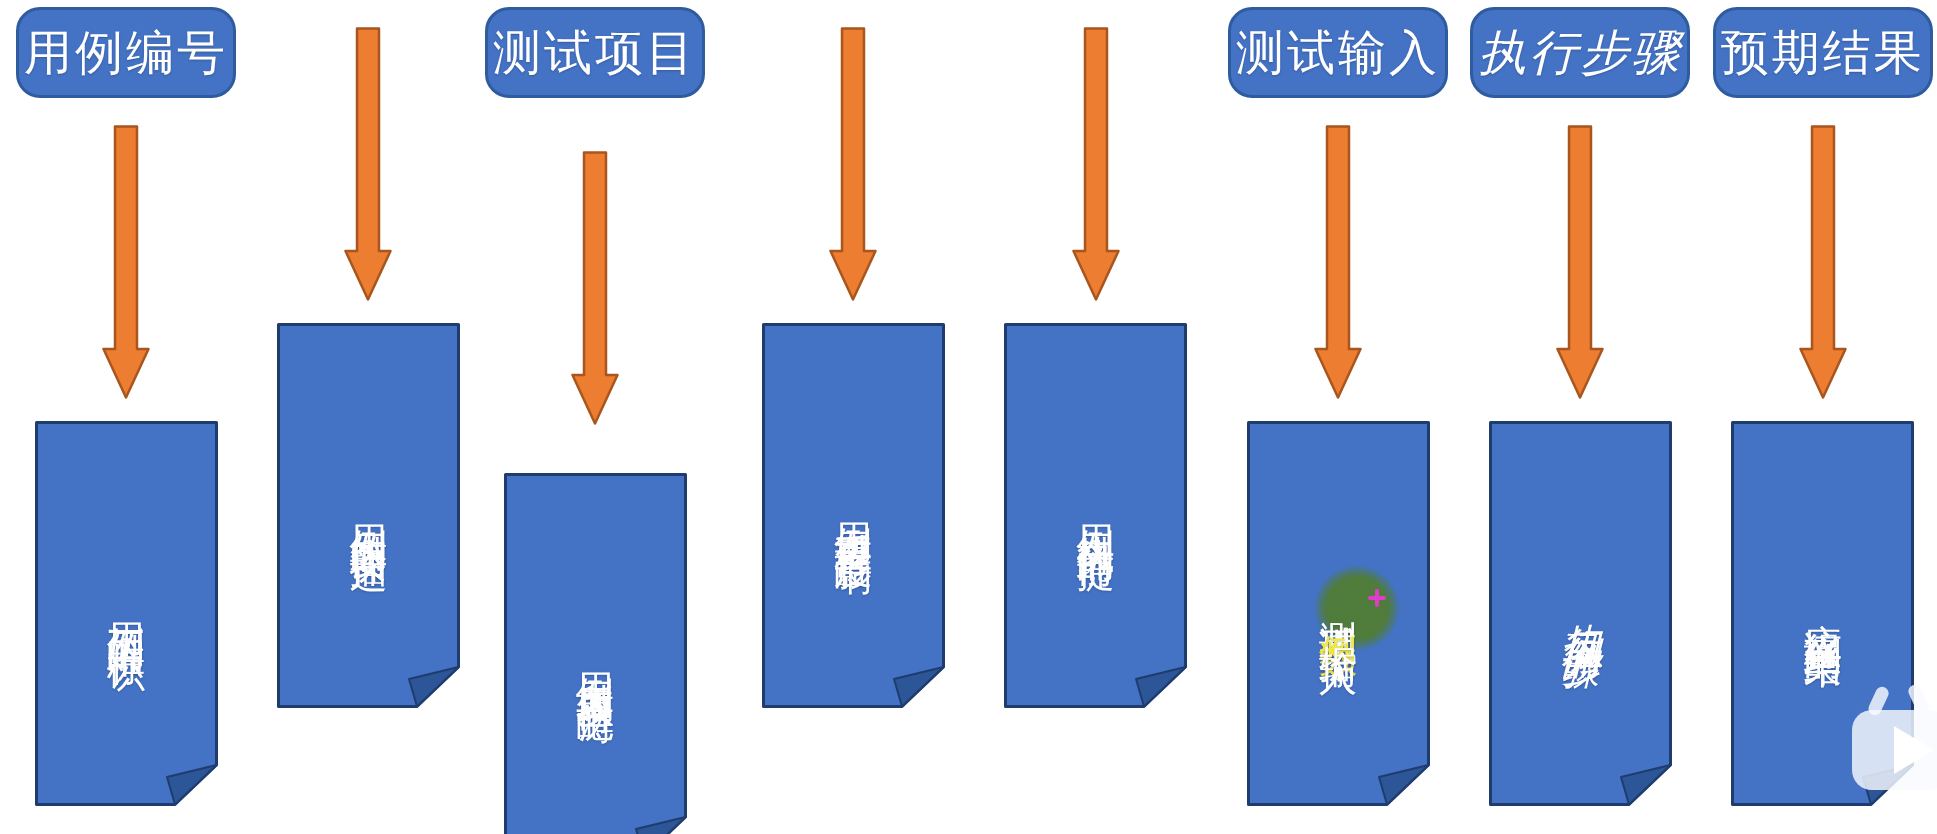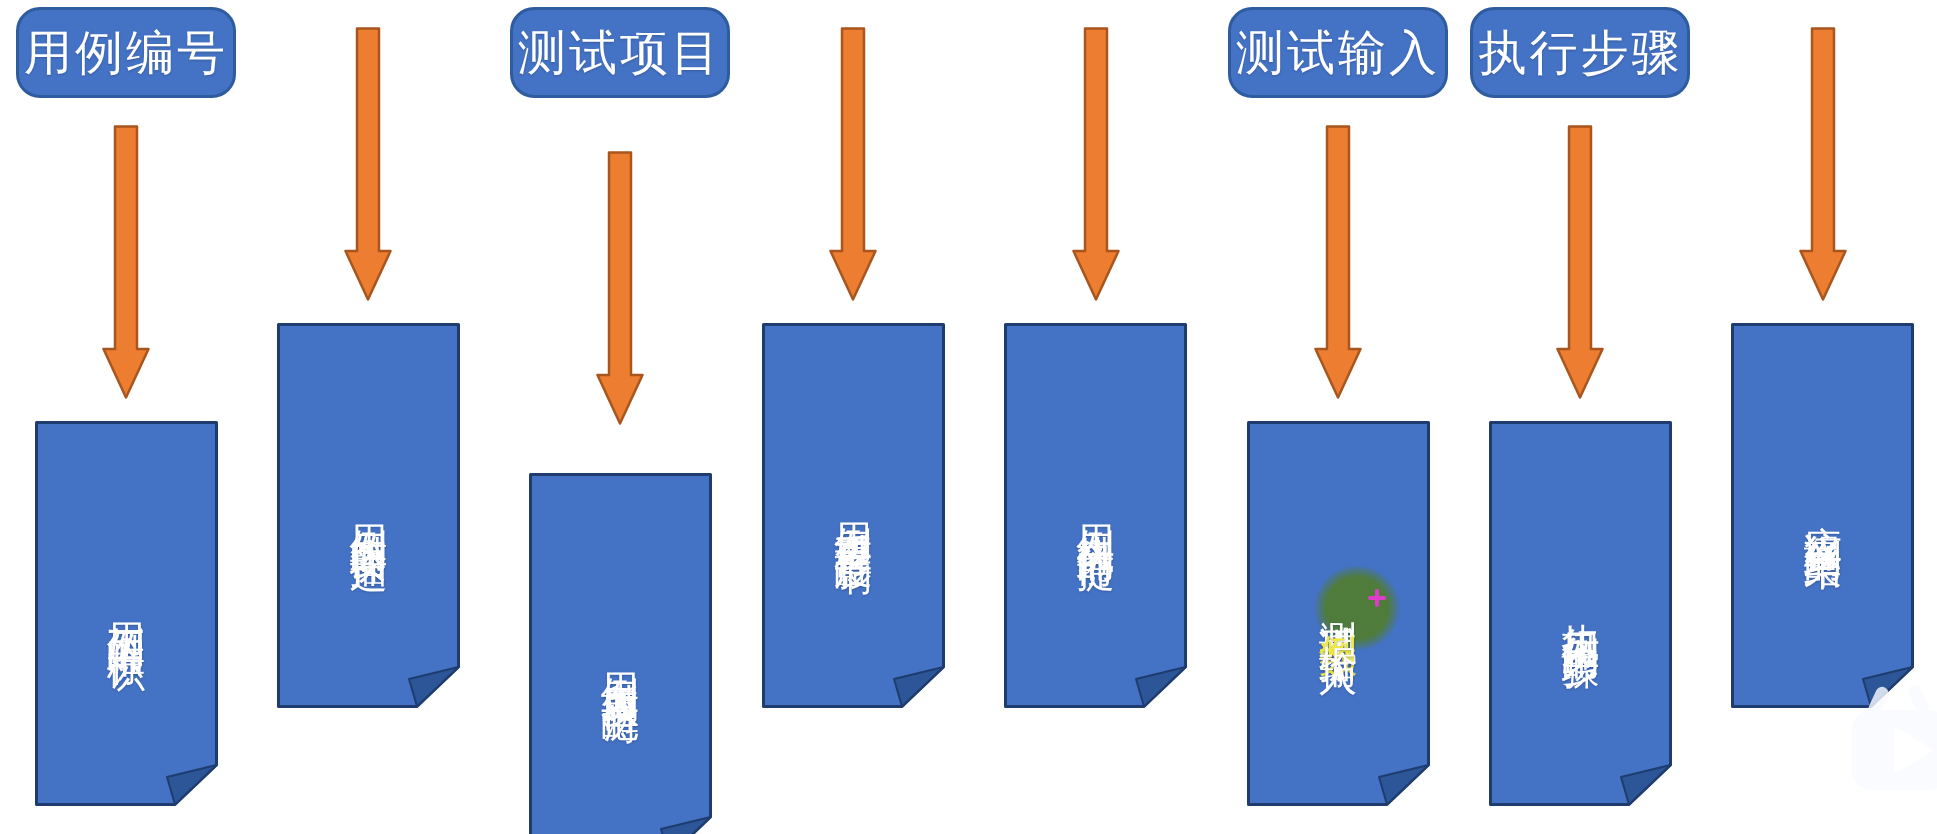--- a/index.html
+++ b/index.html
@@ -178,21 +178,21 @@
         <polygon points="140,383.5 181.5,344 132,356" fill="var(--note-fold)" stroke="var(--note-border)" stroke-width="2" stroke-linejoin="round"></polygon>
       </svg>
       <div class="note-text">
         <span class="seg-a">用例的简要描述</span>
           <span class="seg-hl"></span>
           <span class="seg-b"></span>
       </div>
     </div>
   </div>
 
-  <div class="column" style="left: 499px; gap: 26px;">
+  <div class="column" style="left: 474px; gap: 26px;">
     <div class="header-box">
       <span class="header-label">测试项目</span>
     </div>
     <svg class="arrow" width="48" height="274" viewBox="0 0 48 274">
       <polygon points="13,1.5 35,1.5 35,224 46.5,224 24,272.5 1.5,224 13,224" fill="var(--arrow-fill)" stroke="var(--arrow-border)" stroke-width="2.5" stroke-linejoin="round"></polygon>
     </svg>
     <div class="note">
       <svg class="note-bg" width="183" height="385" viewBox="0 0 183 385">
         <polygon points="1.5,1.5 181.5,1.5 181.5,344 140,383.5 1.5,383.5" fill="var(--shape-blue)" stroke="var(--note-border)" stroke-width="3" stroke-linejoin="round"></polygon>
         <polygon points="140,383.5 181.5,344 132,356" fill="var(--note-fold)" stroke="var(--note-border)" stroke-width="2" stroke-linejoin="round"></polygon>
@@ -252,41 +252,44 @@
         <polygon points="140,383.5 181.5,344 132,356" fill="var(--note-fold)" stroke="var(--note-border)" stroke-width="2" stroke-linejoin="round"></polygon>
       </svg>
       <div class="note-text">
         <span class="seg-a">测试用</span>
           <span class="seg-hl">例数</span>
           <span class="seg-b">据输入</span>
       </div>
     </div>
   </div>
 
-  <div class="column" style="left: 1459.4px;">
+  <div class="column" style="left: 1459.4px; font-style: italic;">
     <div class="header-box">
       <span class="header-label">执行步骤</span>
     </div>
     <svg class="arrow" width="48" height="274" viewBox="0 0 48 274">
       <polygon points="13,1.5 35,1.5 35,224 46.5,224 24,272.5 1.5,224 13,224" fill="var(--arrow-fill)" stroke="var(--arrow-border)" stroke-width="2.5" stroke-linejoin="round"></polygon>
     </svg>
     <div class="note">
       <svg class="note-bg" width="183" height="385" viewBox="0 0 183 385">
         <polygon points="1.5,1.5 181.5,1.5 181.5,344 140,383.5 1.5,383.5" fill="var(--shape-blue)" stroke="var(--note-border)" stroke-width="3" stroke-linejoin="round"></polygon>
         <polygon points="140,383.5 181.5,344 132,356" fill="var(--note-fold)" stroke="var(--note-border)" stroke-width="2" stroke-linejoin="round"></polygon>
       </svg>
       <div class="note-text">
         <span class="seg-a">执行用例的步骤</span>
           <span class="seg-hl"></span>
           <span class="seg-b"></span>
       </div>
     </div>
   </div>
 
   <div class="column" style="left: 1701.8px;">
+    <div class="header-box">
+      <span class="header-label">预期结果</span>
+    </div>
     <svg class="arrow" width="48" height="274" viewBox="0 0 48 274">
       <polygon points="13,1.5 35,1.5 35,224 46.5,224 24,272.5 1.5,224 13,224" fill="var(--arrow-fill)" stroke="var(--arrow-border)" stroke-width="2.5" stroke-linejoin="round"></polygon>
     </svg>
     <div class="note">
       <svg class="note-bg" width="183" height="385" viewBox="0 0 183 385">
         <polygon points="1.5,1.5 181.5,1.5 181.5,344 140,383.5 1.5,383.5" fill="var(--shape-blue)" stroke="var(--note-border)" stroke-width="3" stroke-linejoin="round"></polygon>
         <polygon points="140,383.5 181.5,344 132,356" fill="var(--note-fold)" stroke="var(--note-border)" stroke-width="2" stroke-linejoin="round"></polygon>
       </svg>
       <div class="note-text">
         <span class="seg-a">应该得到的结果</span>

